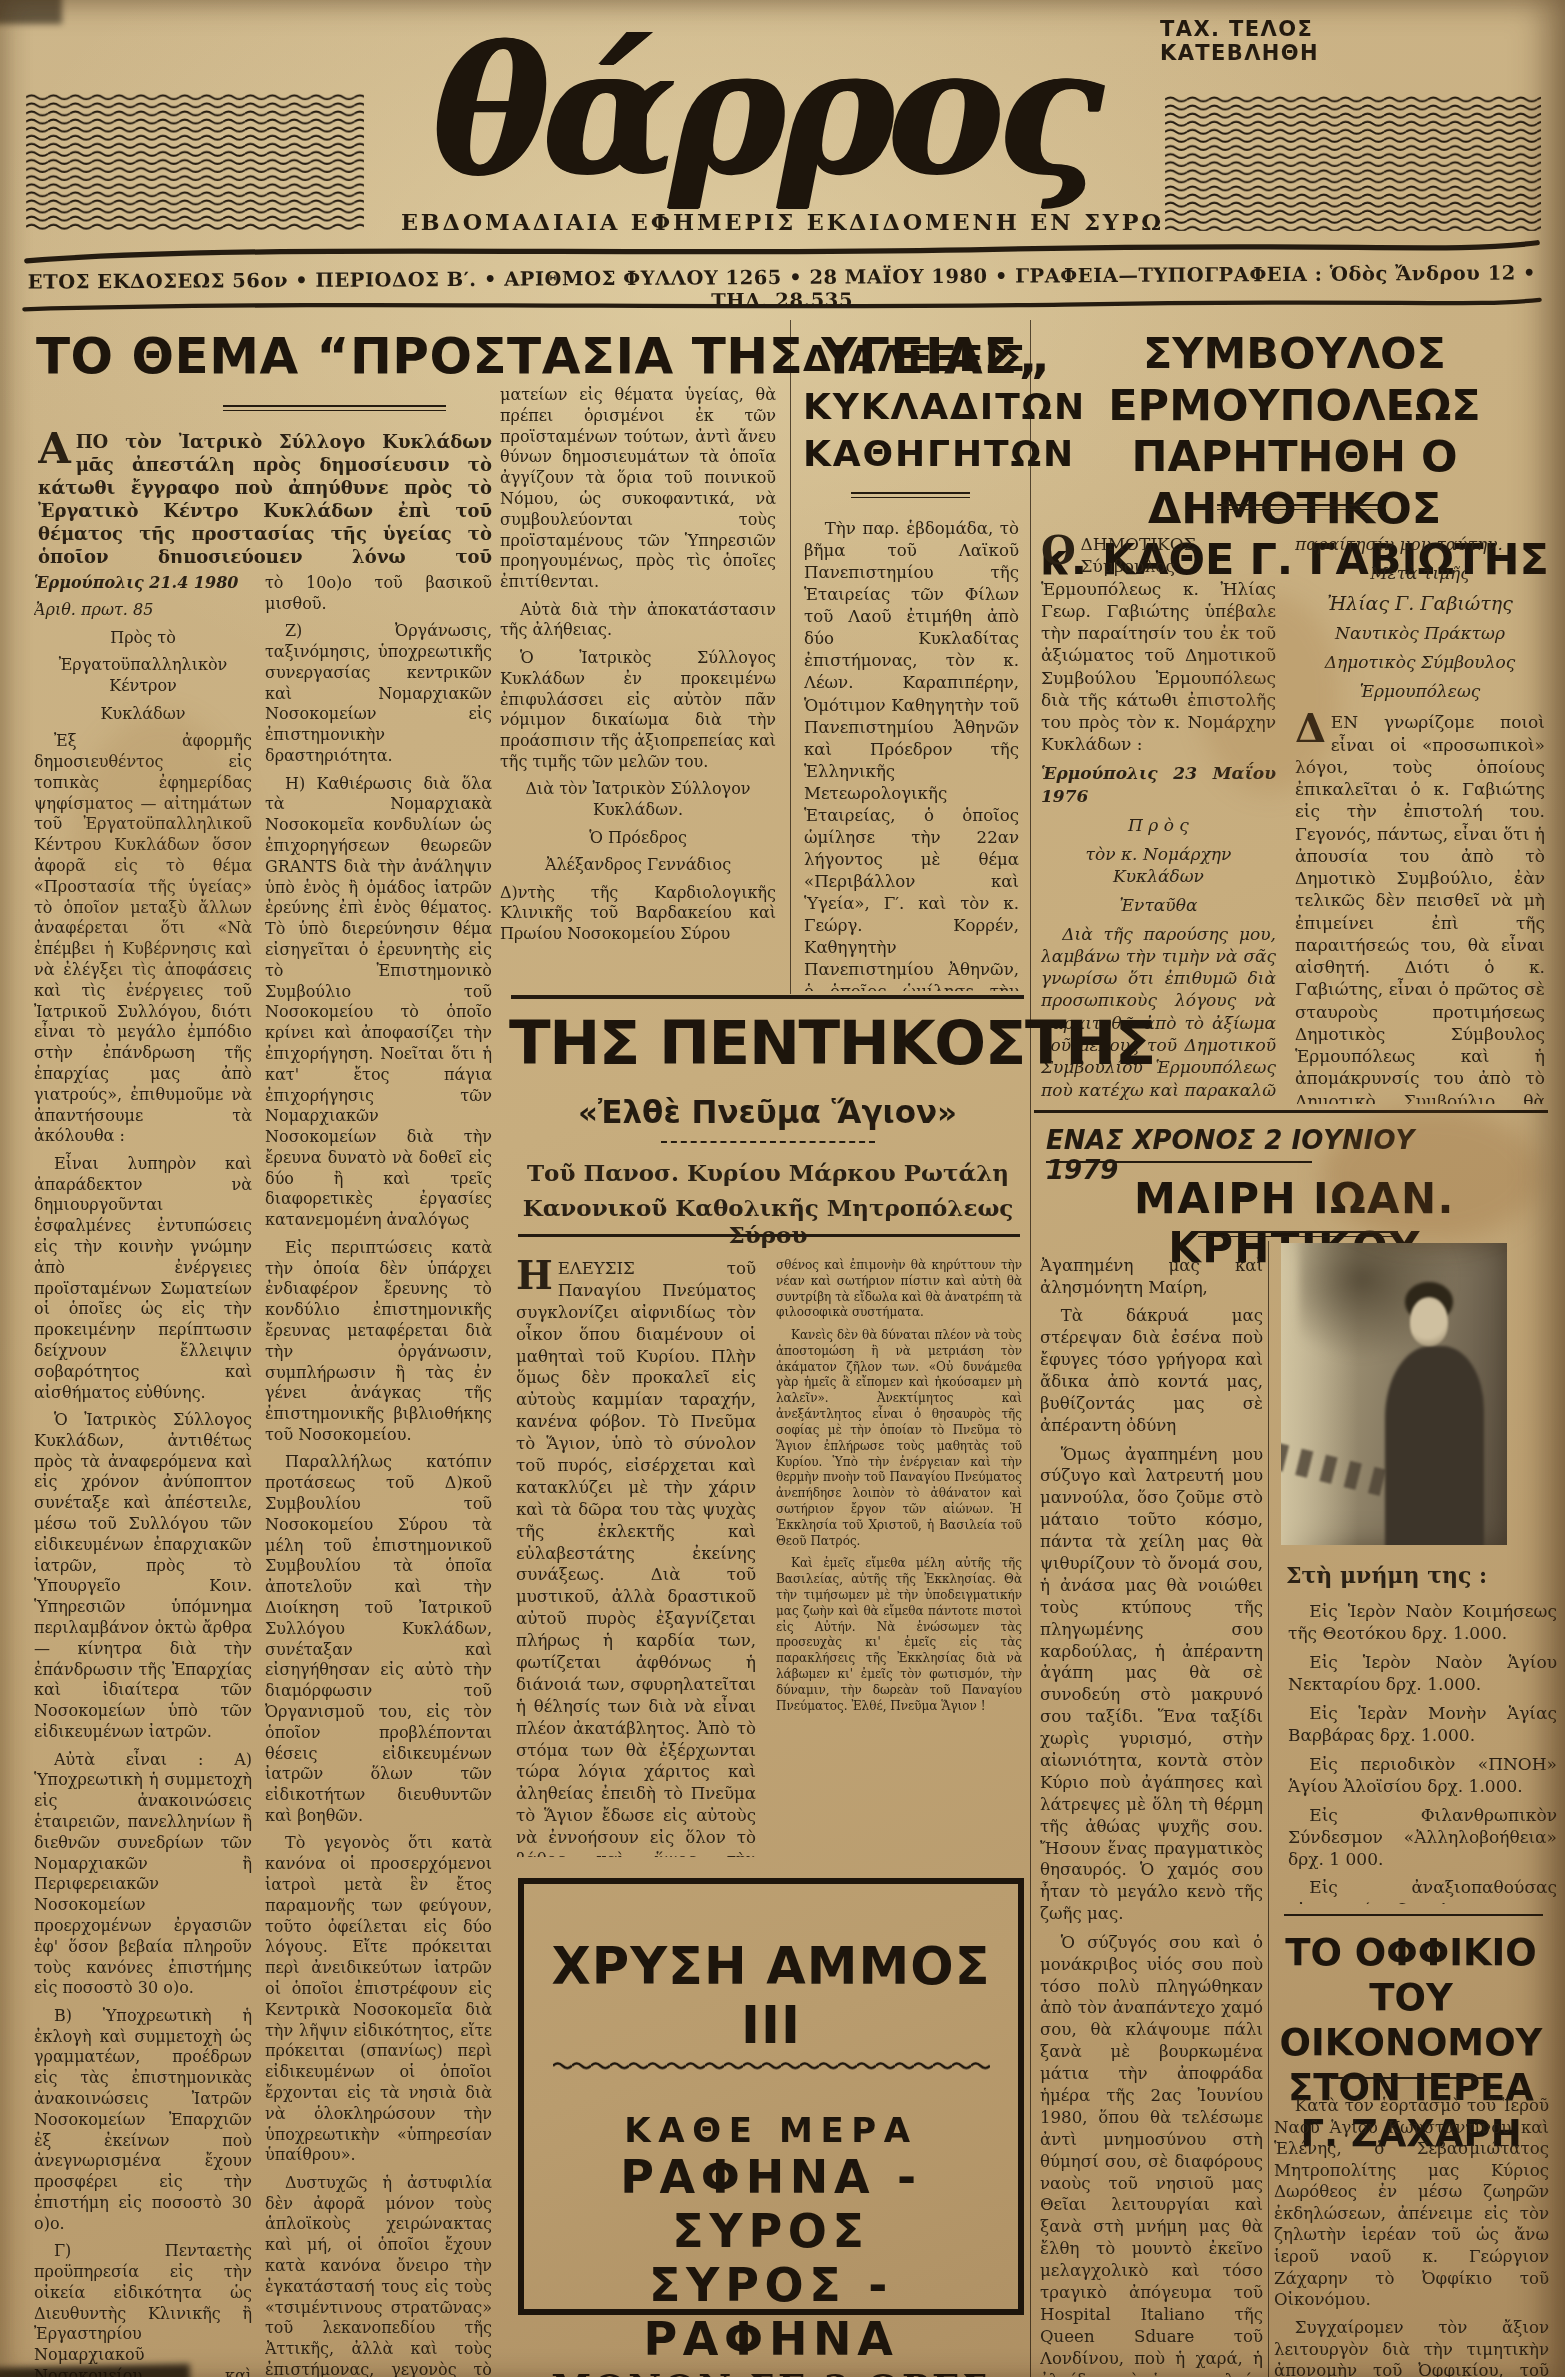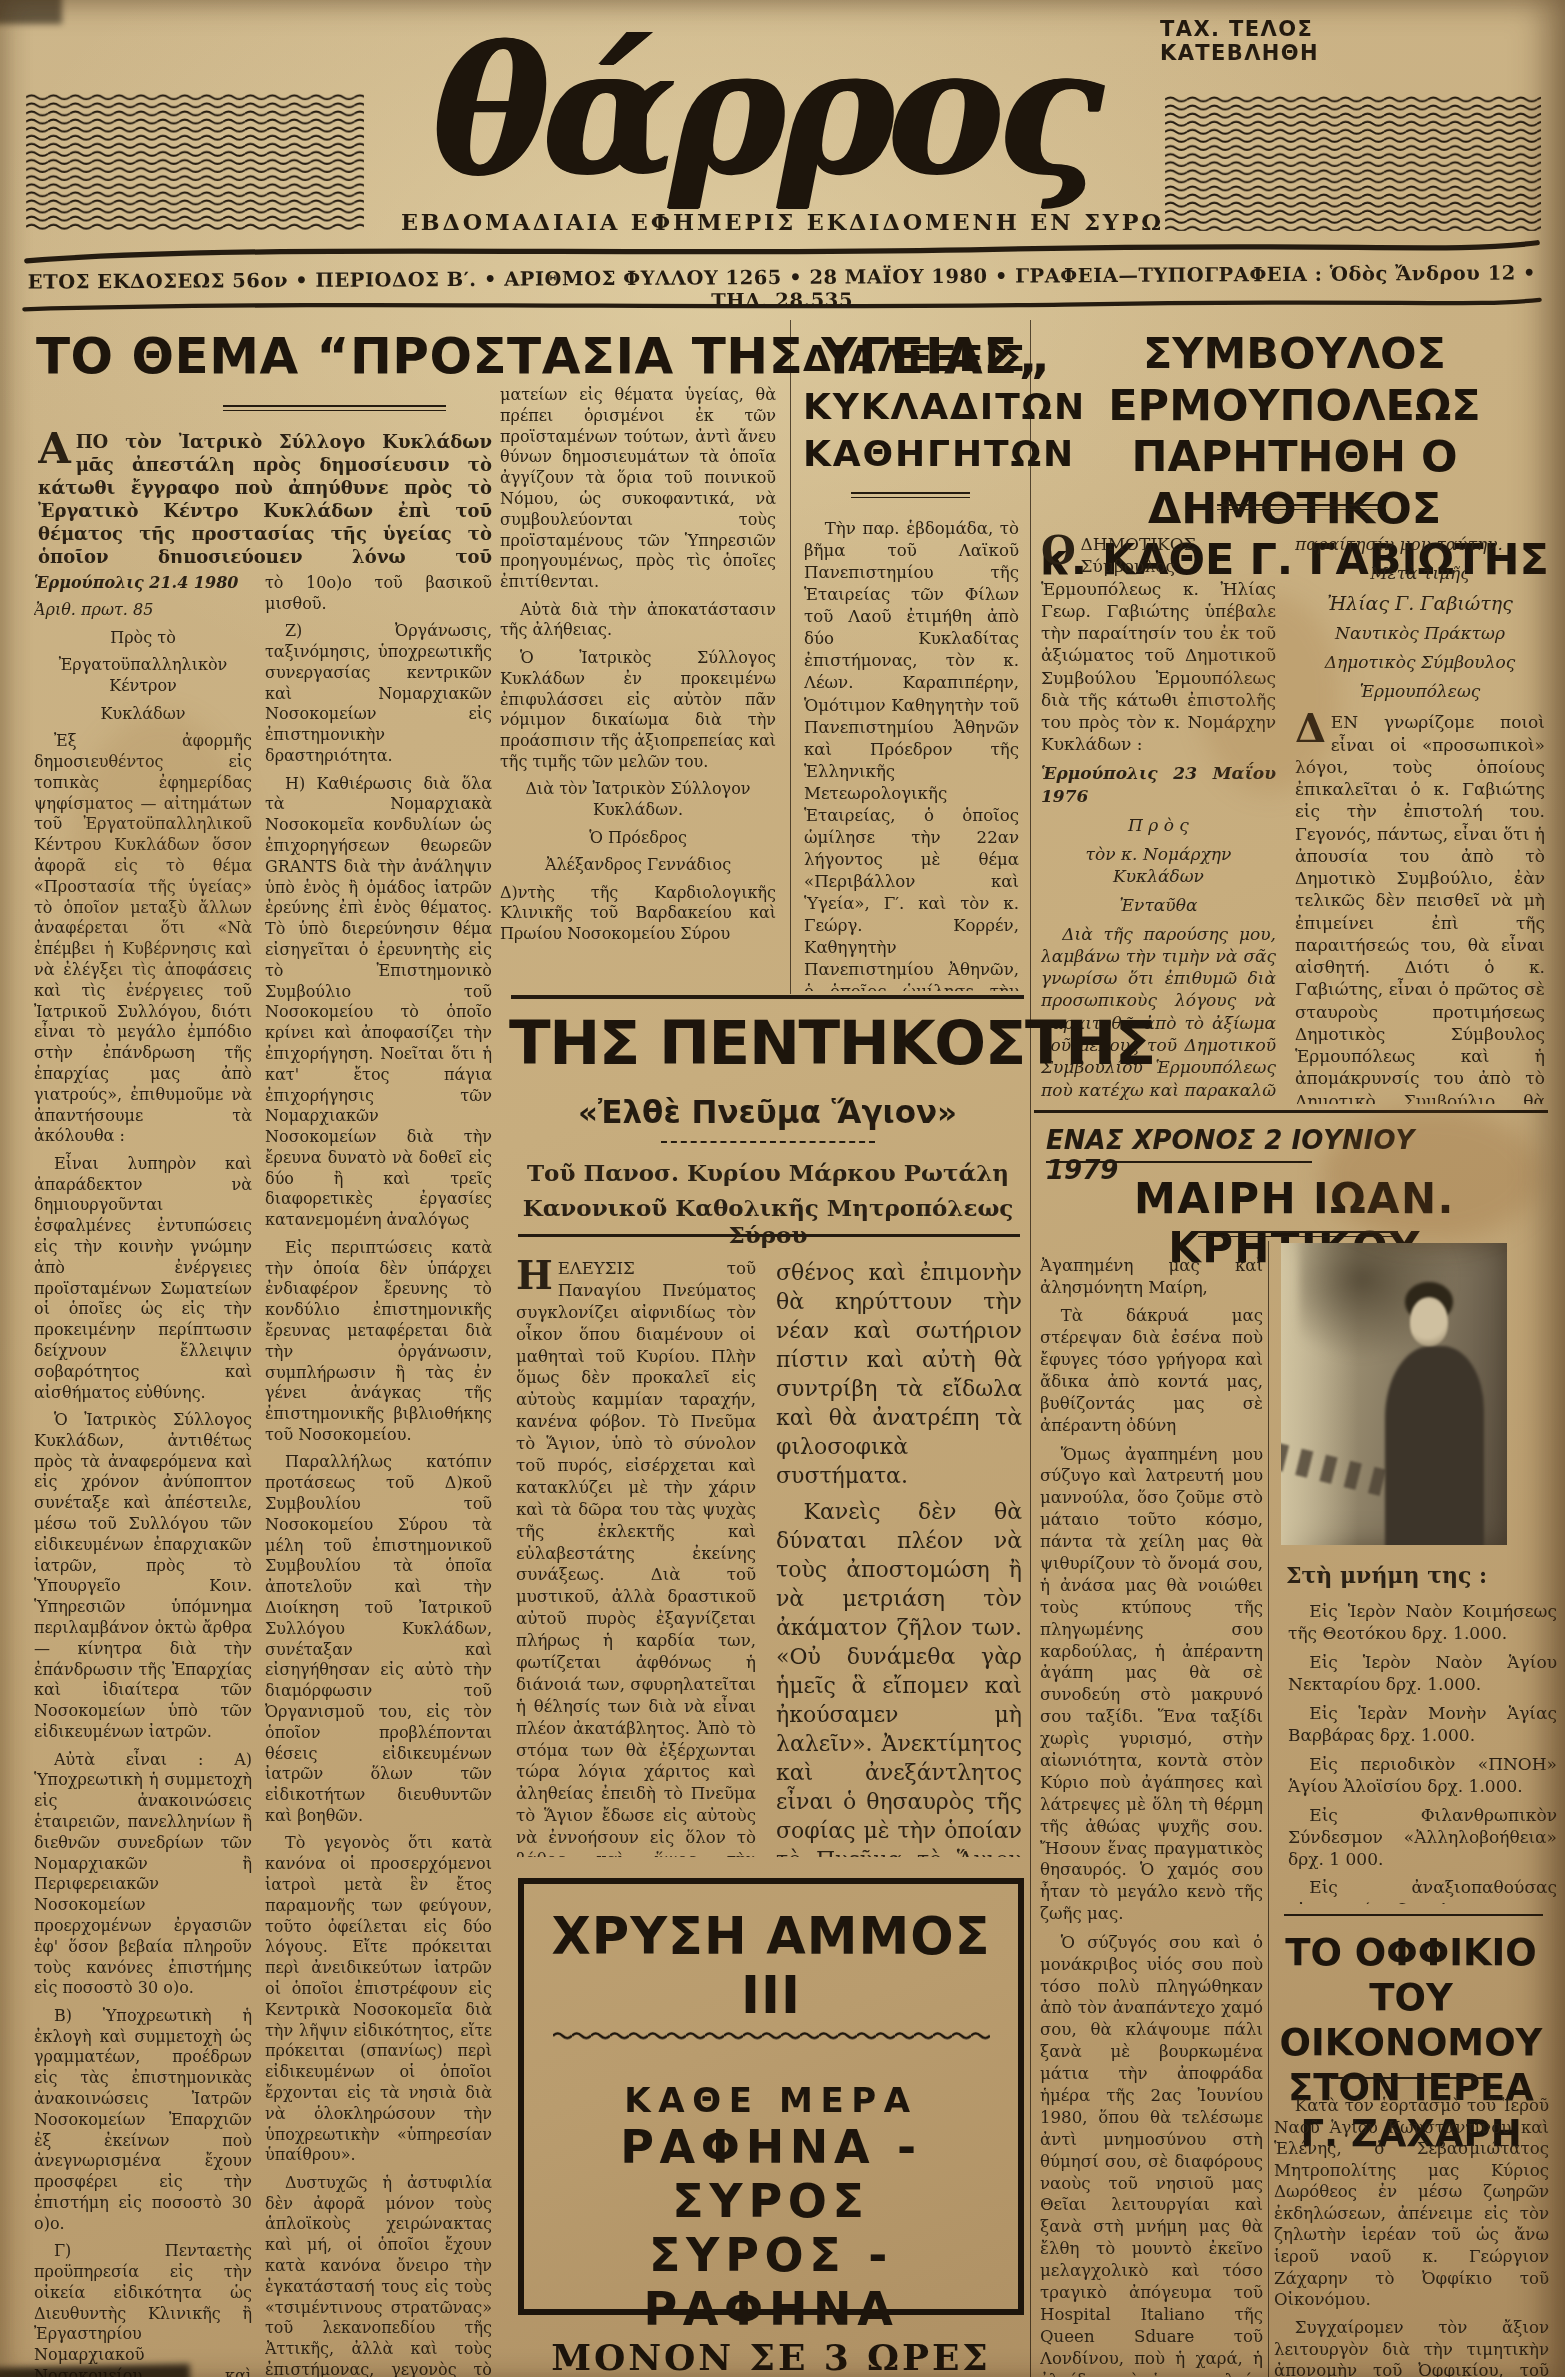--- a/index.html
+++ b/index.html
@@ -222,28 +222,28 @@
   <div class="abs c sans" style="left:511px;top:1094px;width:513px;font-size:31px;font-weight:700;color:#241b10;">«Ἐλθὲ Πνεῦμα Ἅγιον»</div>
   <div class="abs" style="left:661px;top:1141px;width:214px;height:0;border-top:2.4px dashed #241b10;"></div>
 
   <div class="abs c serif" style="left:516px;top:1159px;width:504px;font-size:23px;font-weight:700;">Τοῦ Πανοσ. Κυρίου Μάρκου Ρωτάλη</div>
   <div class="abs c serif" style="left:516px;top:1194px;width:504px;font-size:23px;font-weight:700;">Κανονικοῦ Καθολικῆς Μητροπόλεως Σύρου</div>
   <div class="abs rule" style="left:518px;top:1234px;width:502px;height:2.9px;"></div>
 
   <div class="col dropcap" style="left:516px;top:1258px;width:240px;height:599px;font-size:16.6px;line-height:1.32;">
     <p class="ni">Η ΕΛΕΥΣΙΣ τοῦ Παναγίου Πνεύματος συγκλονίζει αἰφνιδίως τὸν οἶκον ὅπου διαμένουν οἱ μαθηταὶ τοῦ Κυρίου. Πλὴν ὅμως δὲν προκαλεῖ εἰς αὐτοὺς καμμίαν ταραχήν, κανένα φόβον. Τὸ Πνεῦμα τὸ Ἅγιον, ὑπὸ τὸ σύνολον τοῦ πυρός, εἰσέρχεται καὶ κατακλύζει μὲ τὴν χάριν καὶ τὰ δῶρα του τὰς ψυχὰς τῆς ἐκλεκτῆς καὶ εὐλαβεστάτης ἐκείνης συνάξεως. Διὰ τοῦ μυστικοῦ, ἀλλὰ δραστικοῦ αὐτοῦ πυρὸς ἐξαγνίζεται πλήρως ἡ καρδία των, φωτίζεται ἀφθόνως ἡ διάνοιά των, σφυρηλατεῖται ἡ θέλησίς των διὰ νὰ εἶναι πλέον ἀκατάβλητος. Ἀπὸ τὸ στόμα των θὰ ἐξέρχωνται τώρα λόγια χάριτος καὶ ἀληθείας ἐπειδὴ τὸ Πνεῦμα τὸ Ἅγιον ἔδωσε εἰς αὐτοὺς νὰ ἐννοήσουν εἰς ὅλον τὸ βάθος καὶ ὕψος τὴν διδασκαλίαν τοῦ Χριστοῦ. «Ἐκεῖνος ὑμᾶς διδάξει πάντα καὶ ὑπομνήσει ὑμᾶς πάντα ἃ εἶπον ὑμῖν». Τὸ κήρυγμά των θὰ ἀναγεννᾶ τέκνα εἰς τὸν Θεὸν διὰ νὰ σχηματίζεται καὶ διὰ νὰ αὐξάνη ὁ νέος καὶ περιούσιος λαός του. Οἱ μαθηταὶ τοῦ Κυρίου θὰ σταθοῦν ἀπτόητοι ἐμπρὸς εἰς τοὺς ἄρχοντας καὶ τοὺς βασιλεῖς. Μὲ</p>
   </div>
-  <div class="col" style="left:776px;top:1258px;width:246px;height:599px;font-size:22px;line-height:1.32;">
+  <div class="col" style="left:776px;top:1258px;width:246px;height:599px;font-size:12px;line-height:1.32;">
     <p class="ni">σθένος καὶ ἐπιμονὴν θὰ κηρύττουν τὴν νέαν καὶ σωτήριον πίστιν καὶ αὐτὴ θὰ συντρίβη τὰ εἴδωλα καὶ θὰ ἀνατρέπη τὰ φιλοσοφικὰ συστήματα.</p>
     <p>Κανεὶς δὲν θὰ δύναται πλέον νὰ τοὺς ἀποστομώση ἢ νὰ μετριάση τὸν ἀκάματον ζῆλον των. «Οὐ δυνάμεθα γὰρ ἡμεῖς ἃ εἴπομεν καὶ ἠκούσαμεν μὴ λαλεῖν». Ἀνεκτίμητος καὶ ἀνεξάντλητος εἶναι ὁ θησαυρὸς τῆς σοφίας μὲ τὴν ὁποίαν τὸ Πνεῦμα τὸ Ἅγιον ἐπλήρωσε τοὺς μαθητὰς τοῦ Κυρίου. Ὑπὸ τὴν ἐνέργειαν καὶ τὴν θερμὴν πνοὴν τοῦ Παναγίου Πνεύματος ἀνεπήδησε λοιπὸν τὸ ἀθάνατον καὶ σωτήριον ἔργον τῶν αἰώνων. Ἡ Ἐκκλησία τοῦ Χριστοῦ, ἡ Βασιλεία τοῦ Θεοῦ Πατρός.</p>
     <p>Καὶ ἐμεῖς εἴμεθα μέλη αὐτῆς τῆς Βασιλείας, αὐτῆς τῆς Ἐκκλησίας. Θὰ τὴν τιμήσωμεν μὲ τὴν ὑποδειγματικήν μας ζωὴν καὶ θὰ εἴμεθα πάντοτε πιστοὶ εἰς Αὐτήν. Νὰ ἑνώσωμεν τὰς προσευχὰς κι' ἐμεῖς εἰς τὰς παρακλήσεις τῆς Ἐκκλησίας διὰ νὰ λάβωμεν κι' ἐμεῖς τὸν φωτισμόν, τὴν δύναμιν, τὴν δωρεὰν τοῦ Παναγίου Πνεύματος. Ἐλθέ, Πνεῦμα Ἅγιον !</p>
   </div>
 
   <div class="adbox" style="left:518px;top:1878px;width:506px;height:437px;">
-    <div class="c" style="width:100%;">
+    <div class="c" style="width:100%;margin-top:30px;">
       <div class="headline c" style="font-size:51px;letter-spacing:1px;">ΧΡΥΣΗ ΑΜΜΟΣ III</div>
       <svg width="437" height="10.5" style="margin-top:4.8px;" aria-hidden="true" viewBox="0 0 920 22">
         <defs>
             <pattern id="wv3" width="40" height="22" patternUnits="userSpaceOnUse">
           <path d="M0 12 Q 10 2, 20 12 T 40 12" fill="none" stroke="#1d150c" stroke-width="5"></path>
         </pattern>
           </defs>
         <rect width="920" height="22" fill="url(#wv3)"></rect>
       </svg>
     </div>

